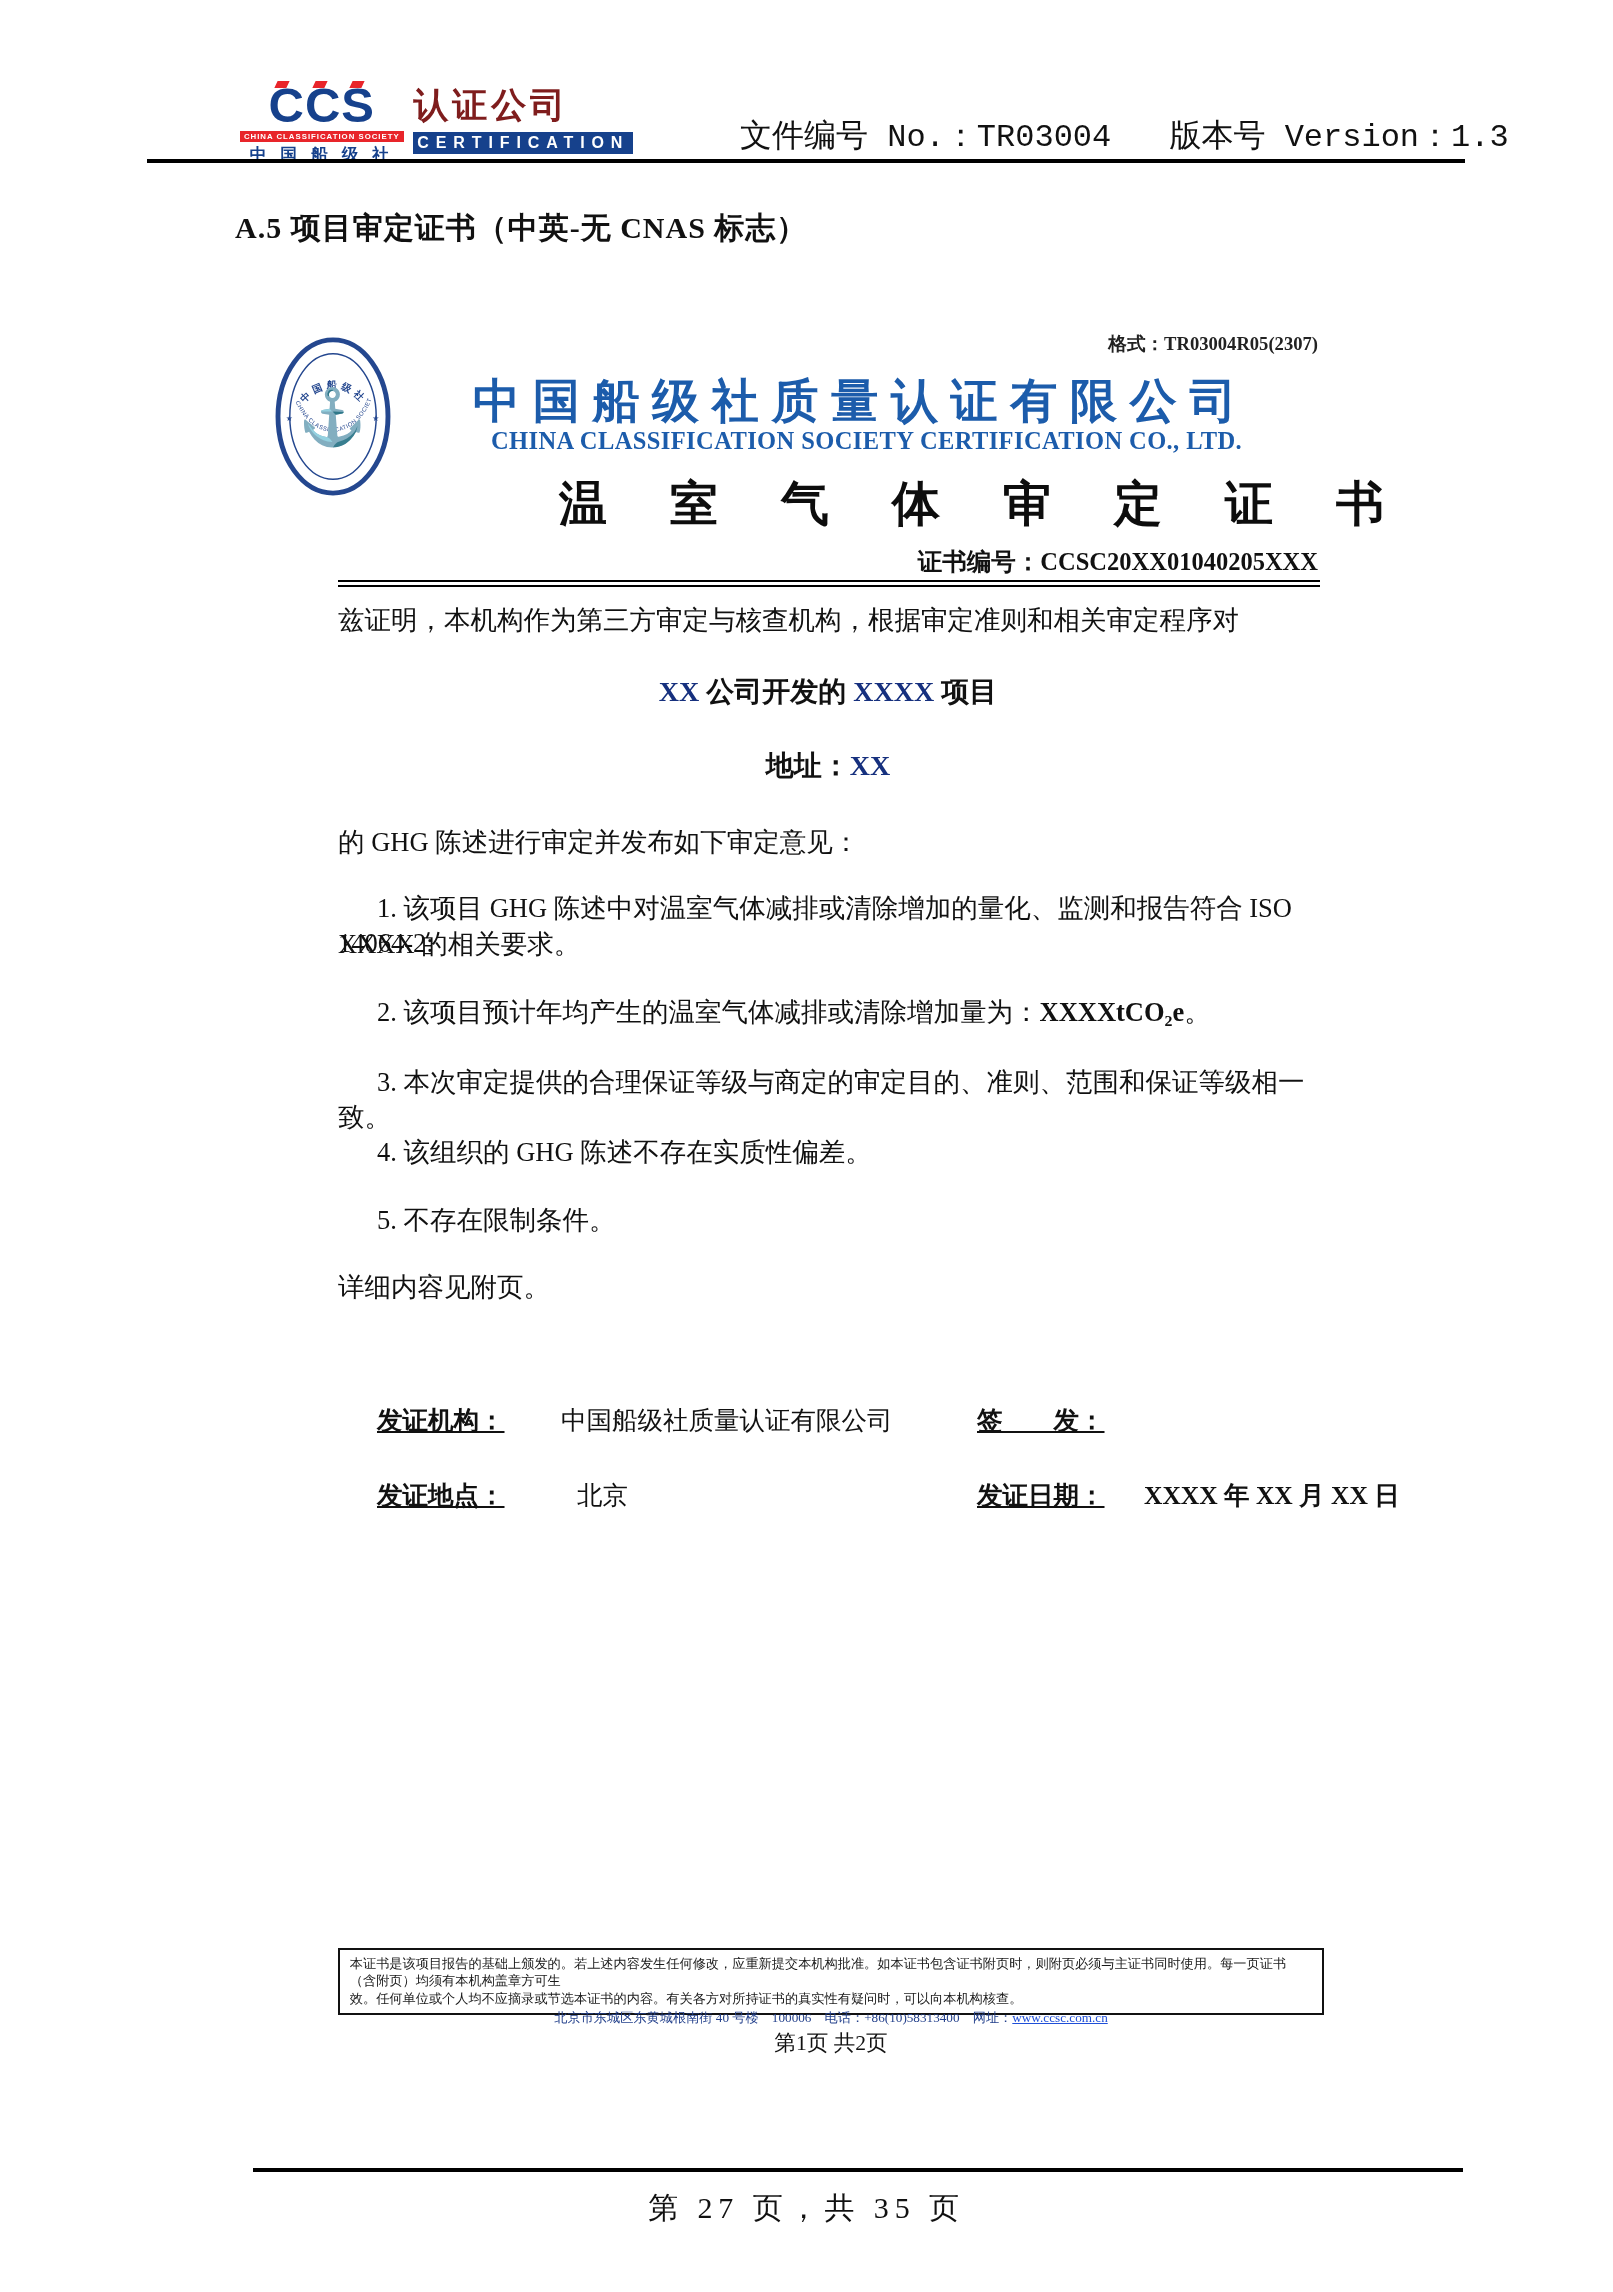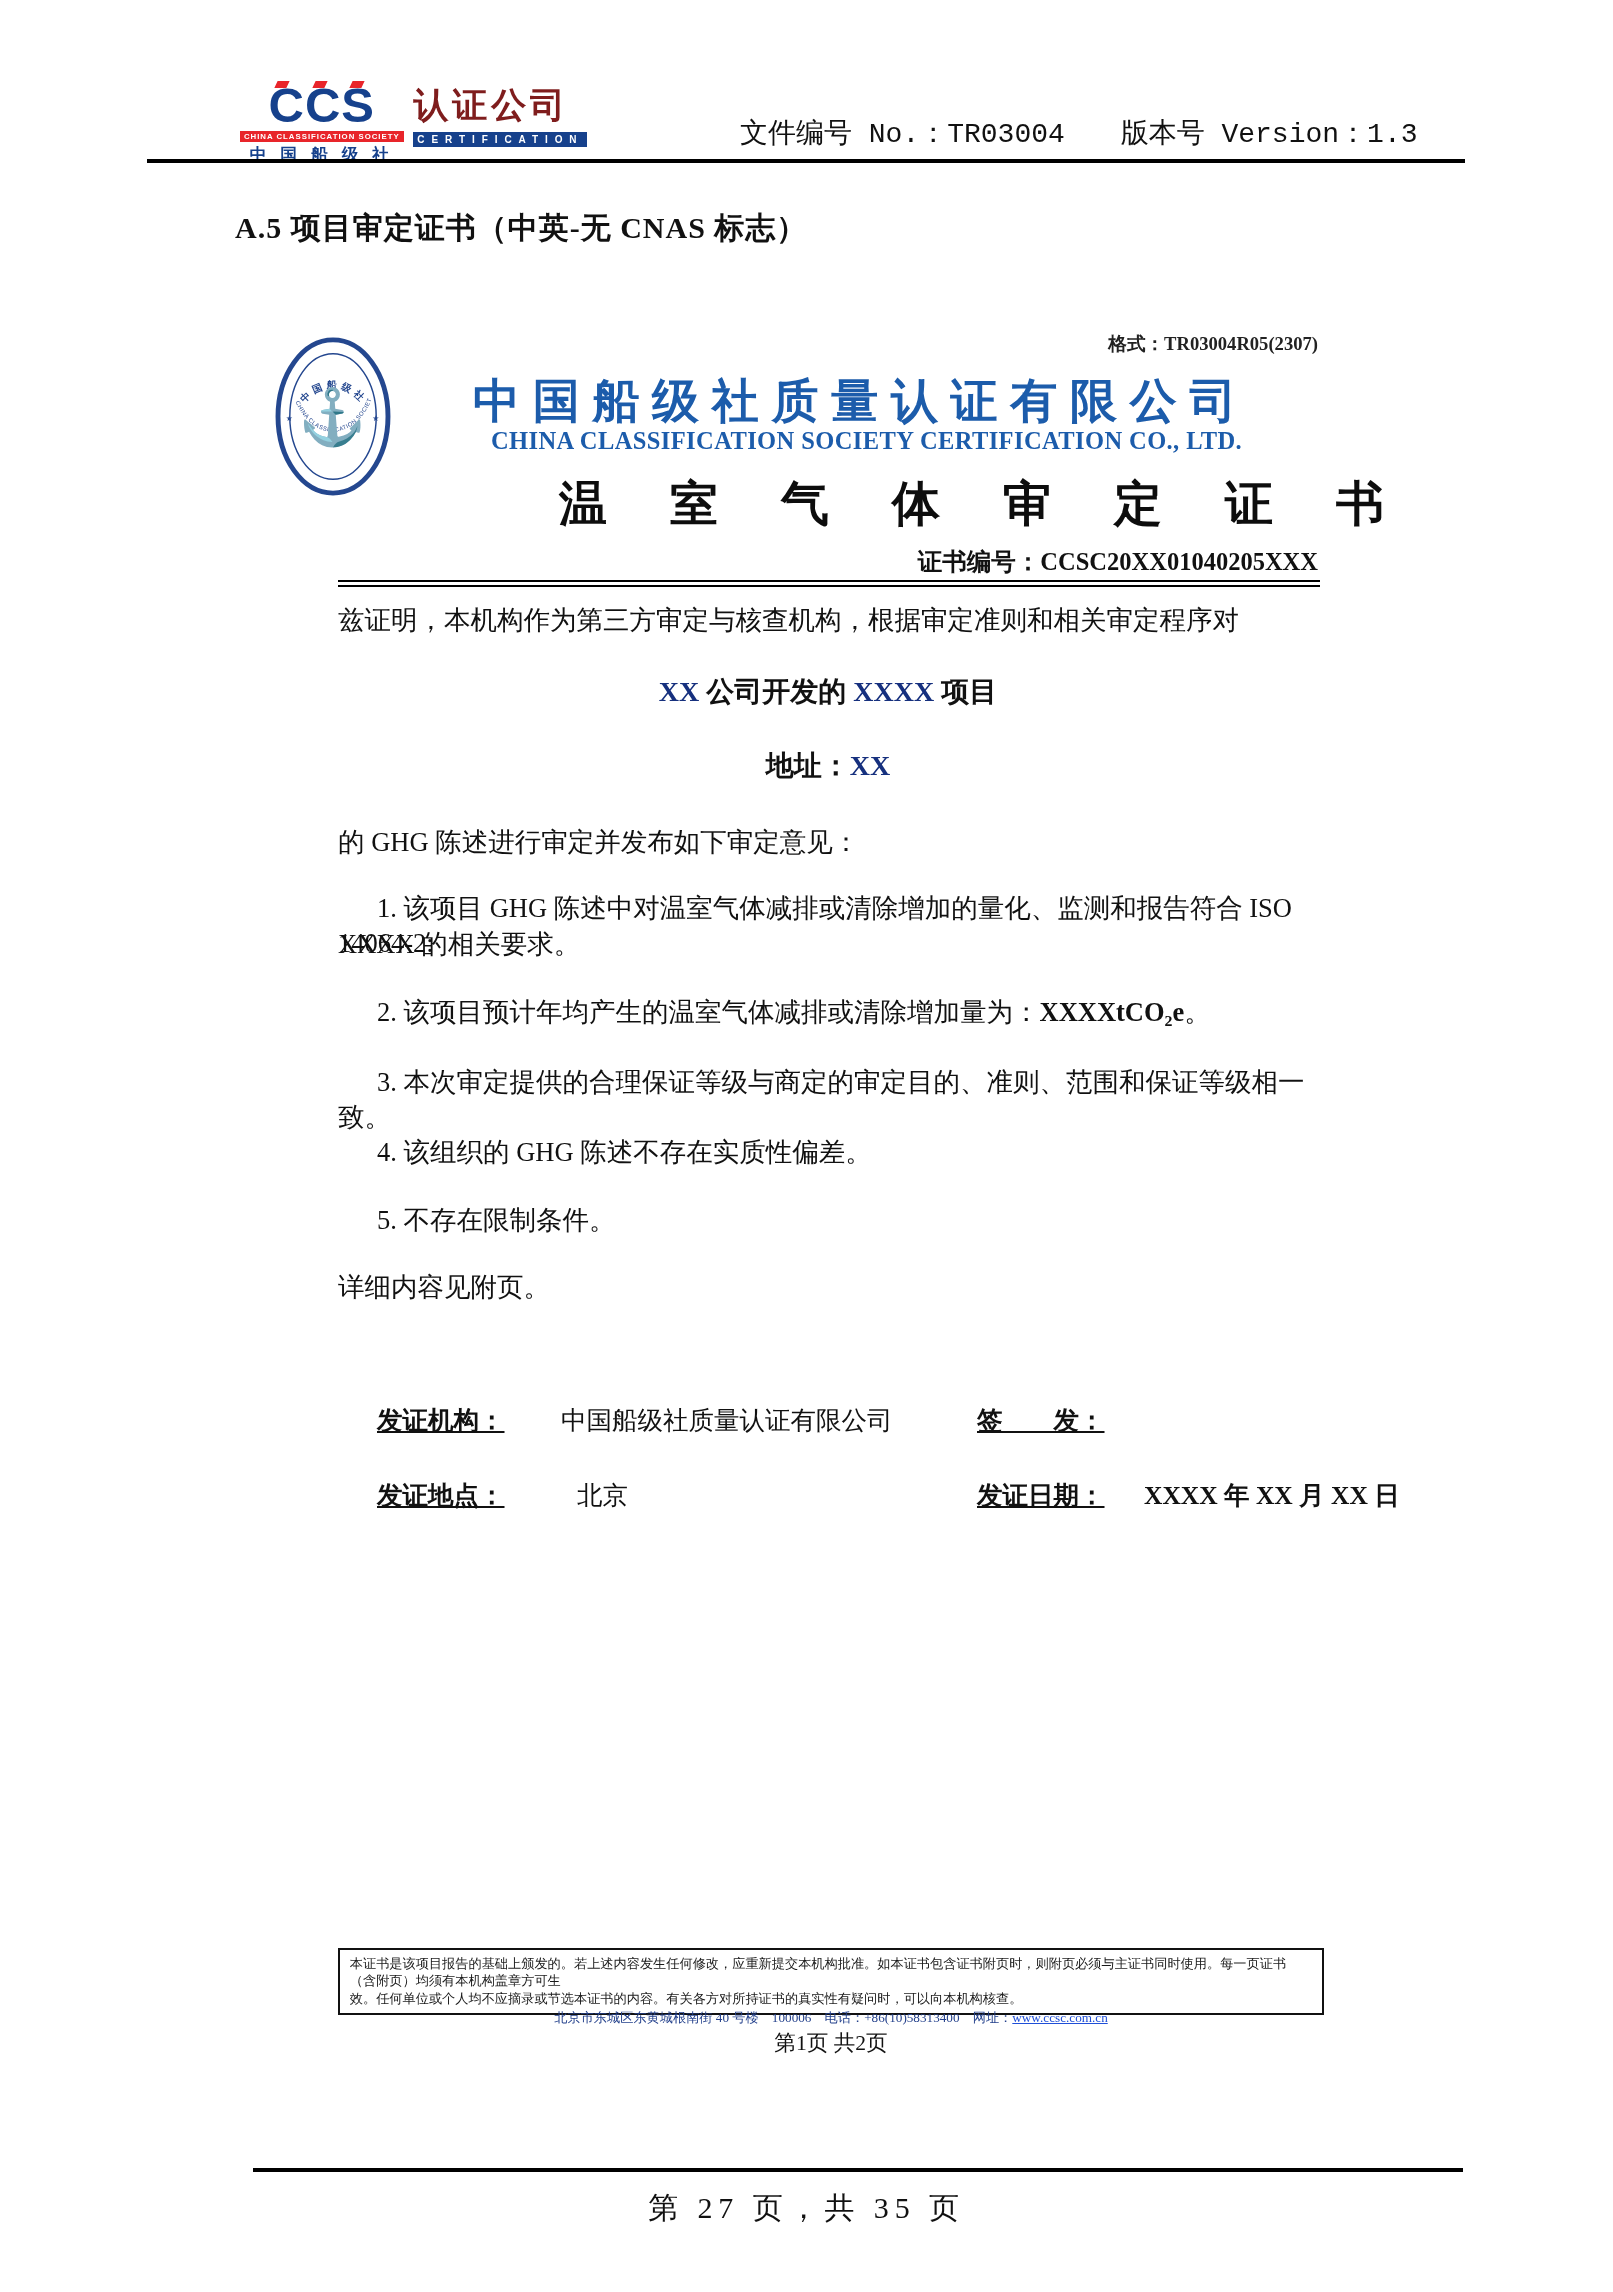--- a/index.html
+++ b/index.html
@@ -27,24 +27,24 @@
     background:#e8252a; color:#ffffff; font-family:"Liberation Sans",sans-serif;
     font-size:7.8px; font-weight:bold; letter-spacing:1px; padding:1px 3.9px; margin-top:2px; white-space:nowrap;
   }
   .cn-strip {
     color:#16418c; font-weight:bold; font-size:16.7px; letter-spacing:4.9px; margin-top:1px; white-space:nowrap;
   }
   .col-right { display:flex; flex-direction:column; }
   .rz-word { color:#7f1d1d; font-weight:bold; font-size:35px; line-height:47px; letter-spacing:3.9px; white-space:nowrap; }
   .cert-strip {
     background:#16418c; color:#ffffff; font-family:"Liberation Sans",sans-serif;
-    font-size:10px; font-weight:bold; letter-spacing:6.9px; text-align:center; padding:2px 3.9px; margin-top:2.9px; white-space:nowrap;
+    font-size:16px; font-weight:bold; letter-spacing:6.9px; text-align:center; padding:2px 3.9px; margin-top:2.9px; white-space:nowrap;
   }
   .hdr-text {
-    position:absolute; left:740px; top:114px; font-size:28px; white-space:nowrap;
+    position:absolute; left:740px; top:114px; font-size:32px; white-space:nowrap;
     font-family:"Liberation Mono","DejaVu Sans Mono",monospace;
   }
   .hdr-text .gap { display:inline-block; width:39px; }
   .hdr-rule { position:absolute; left:147px; top:159px; width:1318px; height:3.9px; background:#000; }
 
   
   .section-title { position:absolute; left:235px; top:208px; font-size:30px; font-weight:bold; letter-spacing:1px; }
 
   
   .cert { position:absolute; left:265px; top:323px; width:1110px; height:1754px; }

